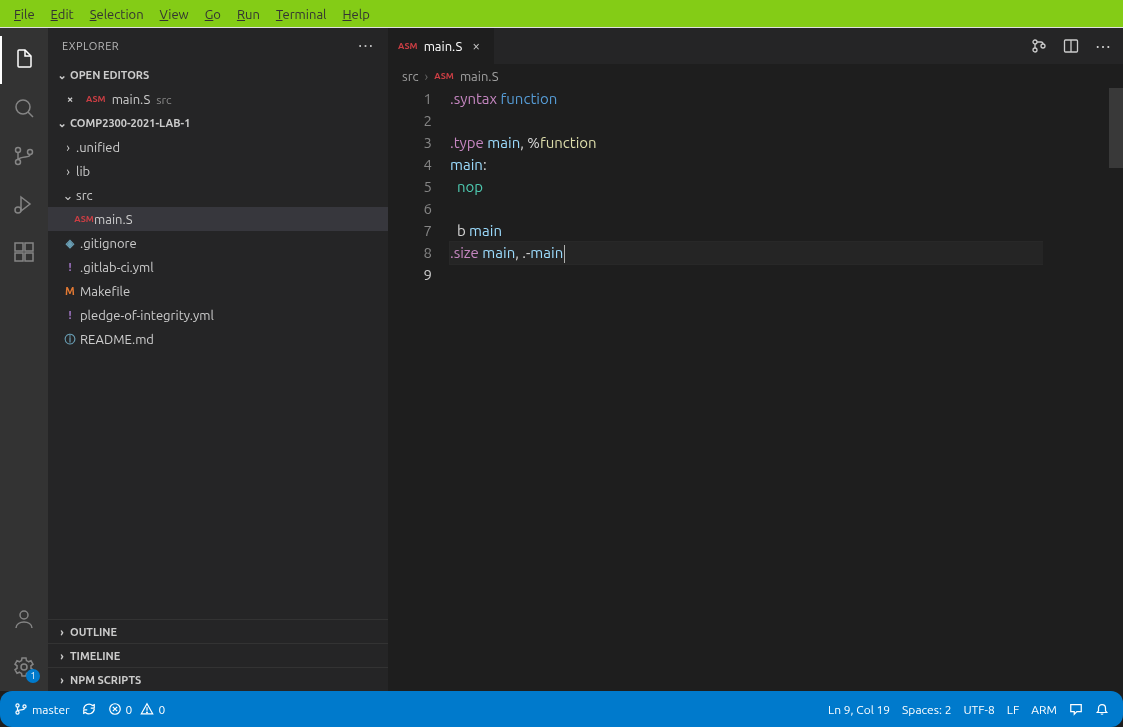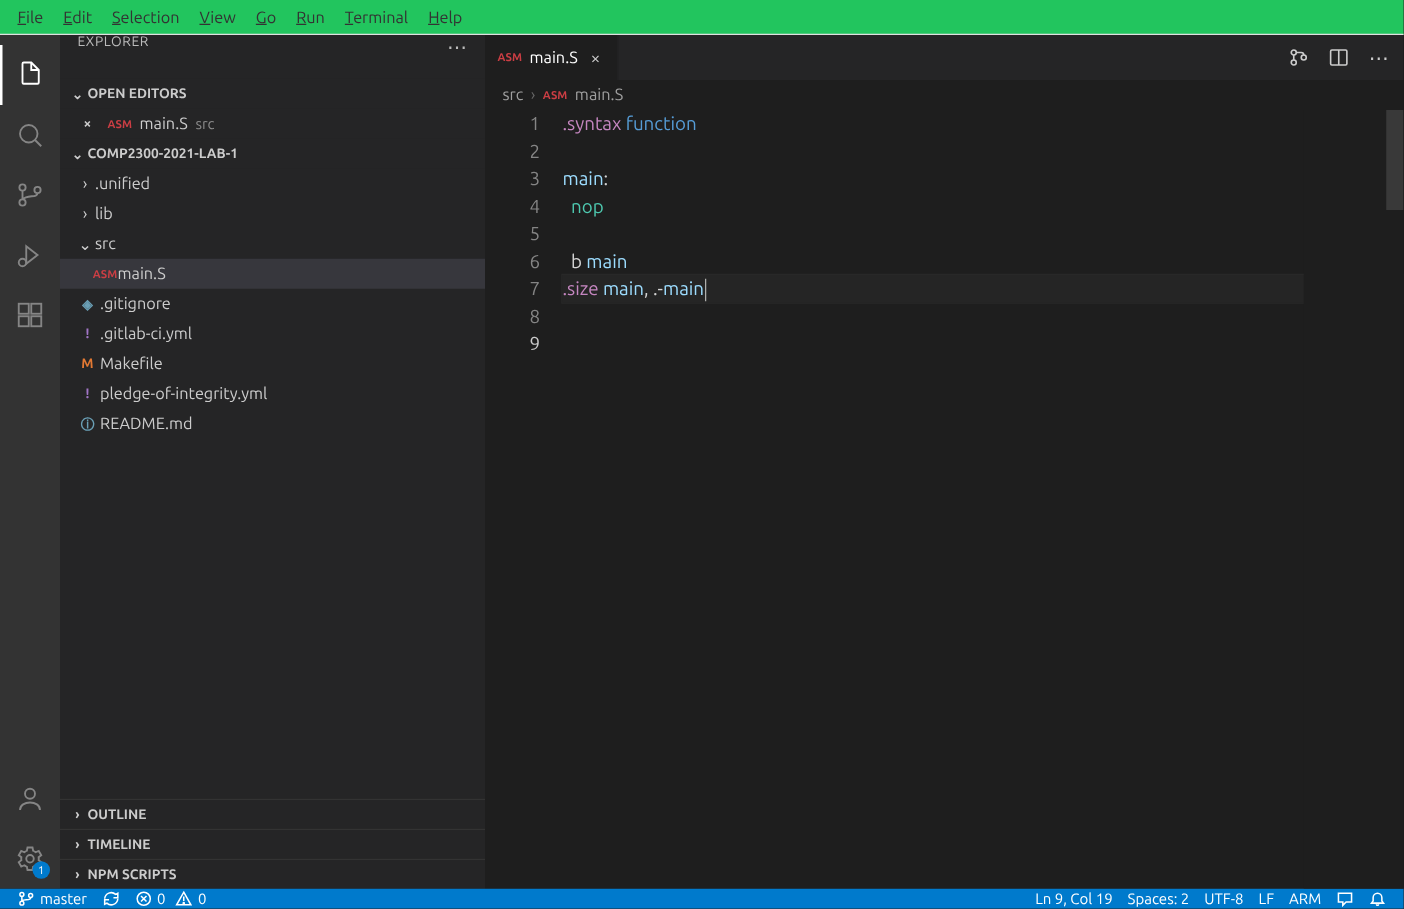--- a/index.html
+++ b/index.html
@@ -1,28 +1,28 @@
 <!DOCTYPE html>
 <html><head>
 <meta charset="utf-8">
 <style>
 * { margin: 0; padding: 0; box-sizing: border-box; font-family: -apple-system, BlinkMacSystemFont, "Segoe UI", Ubuntu, sans-serif; }
 body { width: 1123px; height: 727px; background: #1e1e1e; color: #cccccc; overflow: hidden; display: flex; flex-direction: column; }
-.menubar { height: 28px; background: #22c55e; color: #333; display: flex; align-items: center; padding: 0 6px; font-size: 13px; border-bottom: 1px solid #e0e0e0; }
+.menubar { height: 28px; background: #84cc16; color: #333; display: flex; align-items: center; padding: 0 6px; font-size: 13px; border-bottom: 1px solid #e0e0e0; }
 .menubar-item { padding: 3px 8px; cursor: pointer; }
 .menubar-item u { text-decoration: underline; }
 .workbench { flex: 1; display: flex; overflow: hidden; }
 .activitybar { width: 48px; background: #333333; display: flex; flex-direction: column; align-items: center; padding-top: 8px; }
 .activity-icon { width: 48px; height: 48px; display: flex; align-items: center; justify-content: center; color: #858585; cursor: pointer; position: relative; }
 .activity-icon.active { color: #ffffff; }
 .activity-icon.active::before { content: ''; position: absolute; left: 0; top: 0; bottom: 0; width: 2px; background: #ffffff; }
 .activity-spacer { flex: 1; }
 .activity-badge { position: absolute; bottom: 8px; right: 8px; background: #007acc; color: #fff; font-size: 9px; min-width: 14px; height: 14px; border-radius: 10px; display: flex; align-items: center; justify-content: center; padding: 0 3px; }
 .sidebar { width: 340px; background: #252526; display: flex; flex-direction: column; font-size: 13px; }
-.sidebar-title { height: 35px; display: flex; align-items: flex-start; justify-content: space-between; padding: 0 14px; font-size: 11px; color: #bbbbbb; letter-spacing: 0.5px; }
+.sidebar-title { height: 35px; display: flex; align-items: center; justify-content: space-between; padding: 0 14px; font-size: 11px; color: #bbbbbb; letter-spacing: 0.5px; }
 .sidebar-actions { color: #bbbbbb; font-size: 16px; cursor: pointer; }
 .section-header { height: 24px; display: flex; align-items: center; padding: 0 6px; font-size: 11px; font-weight: 700; color: #cccccc; cursor: pointer; background: #252526; }
 .section-header .chev { width: 16px; display: flex; justify-content: center; }
 .tree { padding-left: 0; }
 .tree-item { height: 24px; display: flex; align-items: center; padding-left: 12px; cursor: pointer; color: #cccccc; }
 .tree-item.selected { background: #37373d; }
 .tree-item .chev { width: 16px; display: inline-flex; justify-content: center; color: #cccccc; }
 .tree-item .icon { width: 20px; display: inline-flex; justify-content: center; font-size: 11px; font-weight: bold; }
 .tree-item .dim { color: #8a8a8a; margin-left: 6px; font-size: 12px; }
 .icon-asm { color: #cc3e44; font-size: 9px; font-weight: bold; }
@@ -49,21 +49,21 @@
 .tok-kw { color: #569cd6; }
 .tok-id { color: #9cdcfe; }
 .tok-fn { color: #dcdcaa; }
 .tok-op { color: #d4d4d4; }
 .tok-inst { color: #4ec9b0; }
 .cursor { display: inline-block; width: 1px; height: 18px; background: #aeafad; vertical-align: middle; margin-left: 1px; }
 .minimap { position: absolute; right: 0; top: 0; width: 80px; height: 100%; background: #1e1e1e; }
 .minimap-scroll { position: absolute; right: 0; top: 0; width: 14px; height: 80px; background: rgba(121,121,121,0.3); }
 .bottom-sections { }
 .bottom-sections .section-header { border-top: 1px solid #333; }
-.statusbar { height: 16px; background: #007acc; color: #ffffff; display: flex; align-items: flex-end; font-size: 12px; padding: 0 8px; }
+.statusbar { height: 36px; background: #007acc; color: #ffffff; display: flex; align-items: flex-end; font-size: 12px; padding: 0 8px; border-radius: 12px; }
 .status-item { display: flex; align-items: center; gap: 4px; padding: 0 6px; height: 100%; cursor: pointer; }
 .status-spacer { flex: 1; }
 svg { display: block; }
 </style>
 </head>
 <body>
 
 <div class="menubar" id="menubar">
     <div class="menubar-item"><u>F</u>ile</div>
     <div class="menubar-item"><u>E</u>dit</div>
@@ -255,20 +255,21 @@
           <div class="ln">4</div>
           <div class="ln">5</div>
           <div class="ln">6</div>
           <div class="ln">7</div>
           <div class="ln">8</div>
           <div class="ln current">9</div>
         </div>
       <div class="code" id="code">
           <div class="code-line"><span class="tok-dir">.syntax</span> <span class="tok-kw">function</span></div>
           <div class="code-line"></div>
+          <div class="code-line"><span class="tok-dir">.type</span> <span class="tok-id">main</span><span class="tok-op">, %</span><span class="tok-fn">function</span></div>
           <div class="code-line"><span class="tok-id">main</span><span class="tok-op">:</span></div>
           <div class="code-line">  <span class="tok-inst">nop</span></div>
           <div class="code-line"></div>
           <div class="code-line">  <span class="tok-op">b</span> <span class="tok-id">main</span></div>
           <div class="code-line current"><span class="tok-dir">.size</span> <span class="tok-id">main</span><span class="tok-op">, .-</span><span class="tok-id">main</span><span class="cursor"></span></div>
         </div>
       <div class="minimap">
         <div class="minimap-scroll"></div>
       </div>
     </div>

